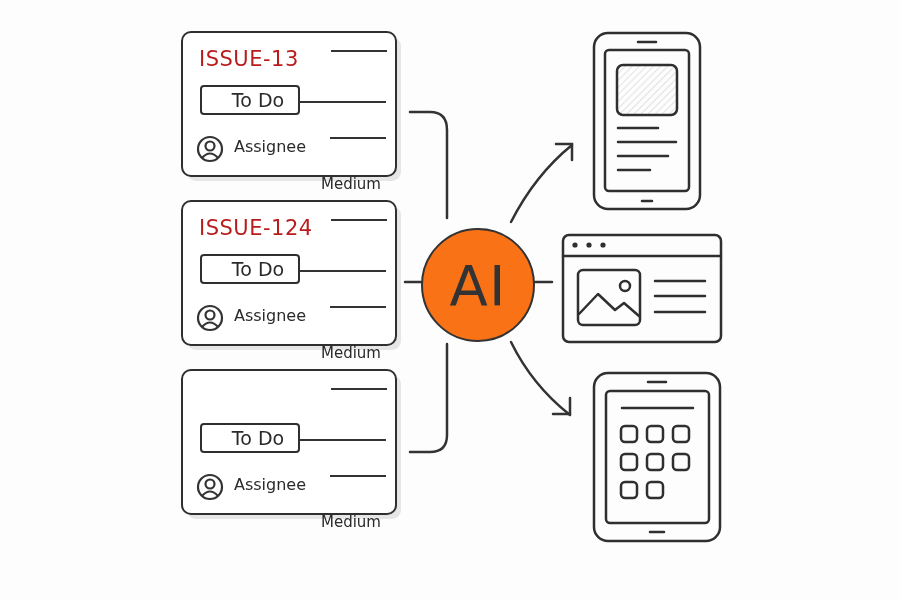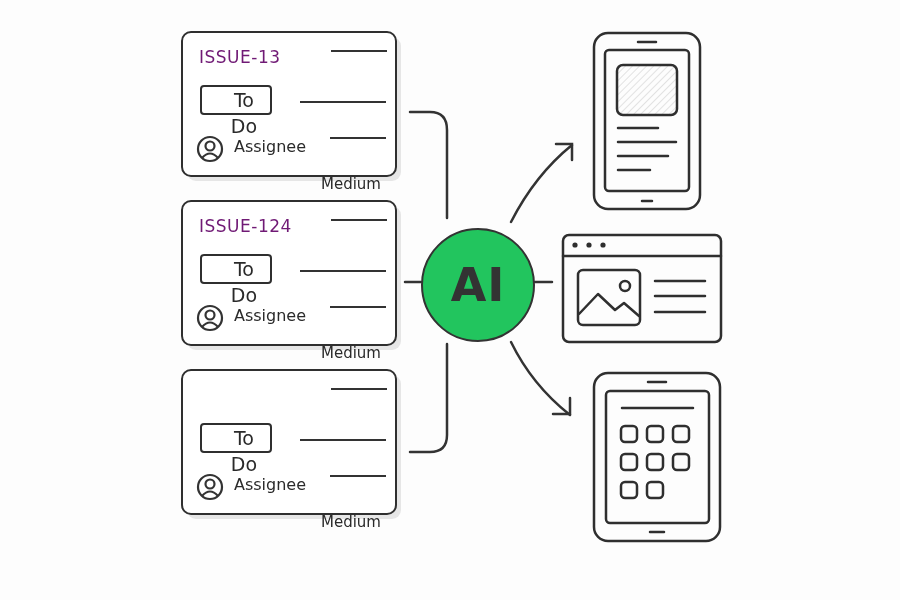--- a/index.html
+++ b/index.html
@@ -1,27 +1,27 @@
 <!DOCTYPE html>
 <html><head>
 <meta charset="utf-8">
 <style>
   html, body { margin:0; padding:0; }
   body { width:900px; height:600px; background:#fdfdfd; position:relative; overflow:hidden; font-family:"DejaVu Sans", sans-serif; color:#2a2a2a; }
   .card { position:absolute; left:181px; width:216px; height:146px; border:2.5px solid #2f2f2f; border-radius:10px; background:#fff; box-sizing:border-box; box-shadow:5px 5px 0 -1px #e6e6e6; }
-  .card .title { position:absolute; left:16px; top:14px; font-size:17px; letter-spacing:0.5px; color:#701a75;text-align:right; }
+  .card .title { position:absolute; left:16px; top:14px; font-size:21px; letter-spacing:0.5px; color:#b91c1c;text-align:right; }
   .card .line-top { position:absolute; left:148px; top:17px; width:56px; height:2px; background:#333; }
-  .card .status { position:absolute; left:17px; top:52px; width:72px; height:30px; border:2px solid #2f2f2f; border-radius:4px; box-sizing:border-box; font-size:19px; text-align:center; line-height:26px;padding-left:16px; }
+  .card .status { position:absolute; left:17px; top:52px; width:100px; height:30px; border:2px solid #2f2f2f; border-radius:4px; box-sizing:border-box; font-size:19px; text-align:center; line-height:26px;padding-left:16px; }
   .card .line-mid { position:absolute; left:117px; top:68px; width:86px; height:2px; background:#333; }
   .card .avatar { position:absolute; left:13px; top:102px; width:28px; height:28px; }
   .card .assignee { position:absolute; left:51px; top:104px; font-size:16px;text-align:center; }
   .card .line-low { position:absolute; left:147px; top:104px; width:56px; height:2px; background:#333; }
   .card .priority { position:absolute; left:138px; top:113px; font-size:15px;margin-top:29px; }
   #connectors { position:absolute; left:0; top:0; width:900px; height:600px; }
-  .ai-circle { position:absolute; left:421px; top:228px; width:114px; height:114px; border:2.5px solid #333; border-radius:50%; box-sizing:border-box; background:#22c55e; display:flex; align-items:center; justify-content:center; font-size:46px; color:#333; letter-spacing:1px;font-weight:bold; }
+  .ai-circle { position:absolute; left:421px; top:228px; width:114px; height:114px; border:2.5px solid #333; border-radius:50%; box-sizing:border-box; background:#f97316; display:flex; align-items:center; justify-content:center; font-size:56px; color:#333; letter-spacing:1px; }
   .device { position:absolute; }
 </style>
 </head>
 <body>
 
 <svg id="connectors" viewBox="0 0 900 600">
   <g fill="none" stroke="#333" stroke-width="2.5" stroke-linecap="round">
     <path d="M410 112 H430 Q447 112 447 130 V218"></path>
     <path d="M405 282 H421"></path>
     <path d="M447 344 V435 Q447 452 430 452 H410"></path>

